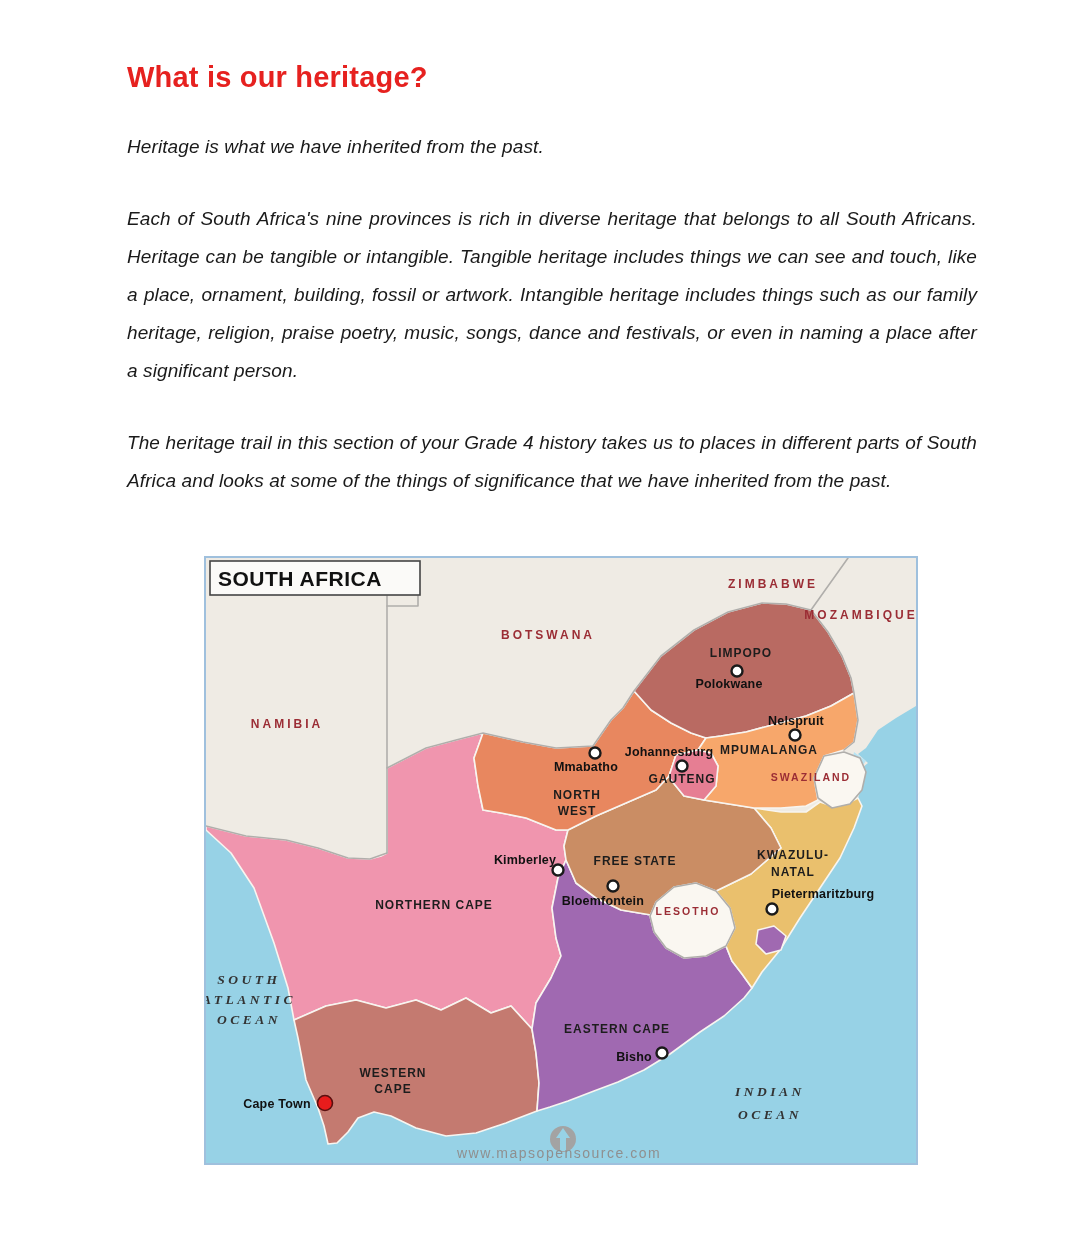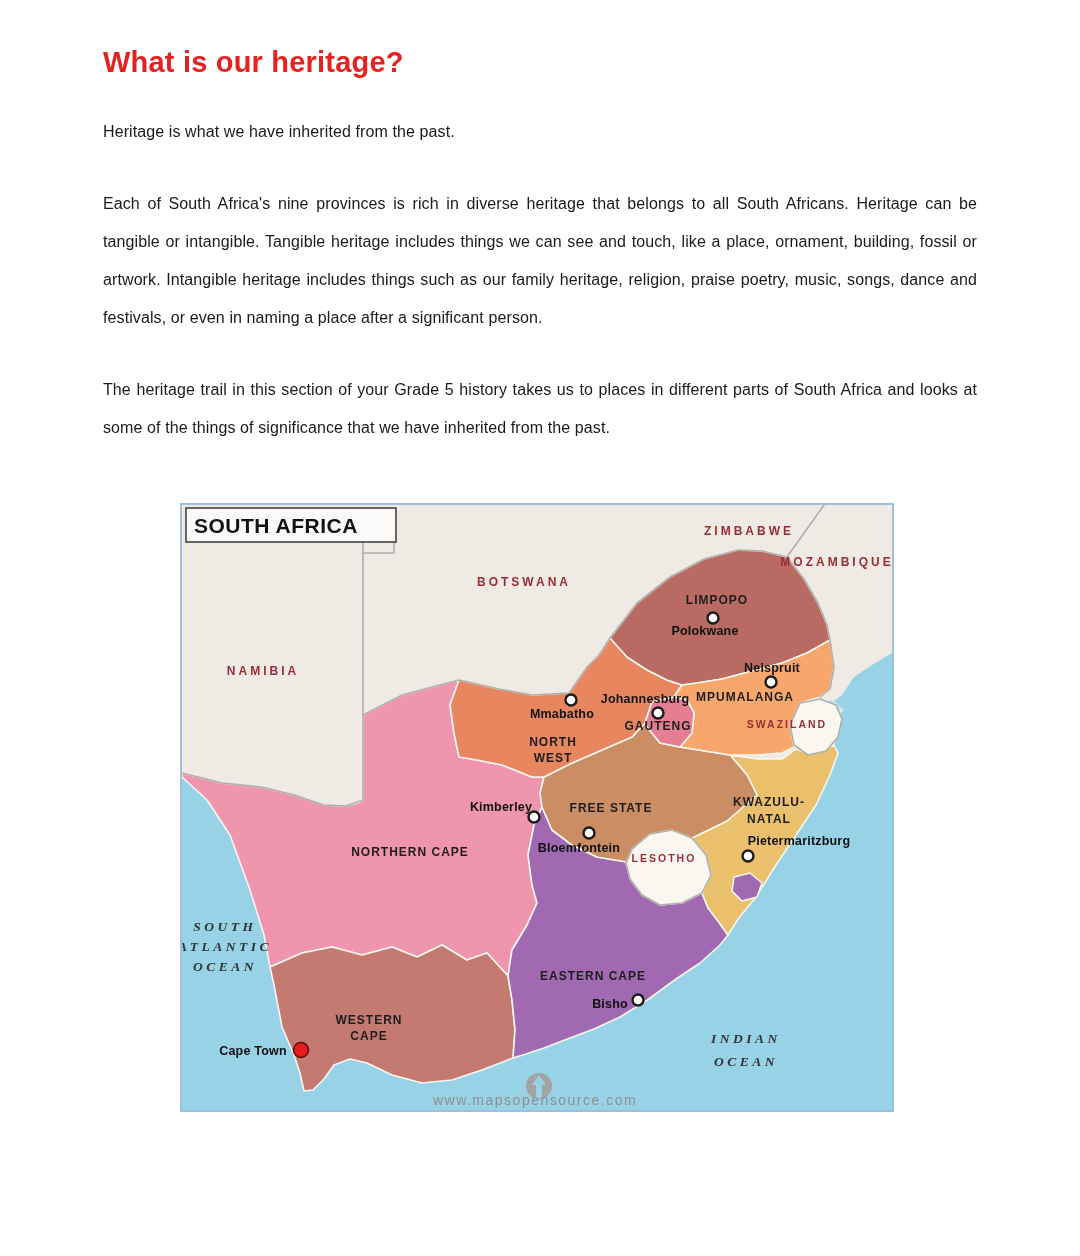--- a/index.html
+++ b/index.html
@@ -1,28 +1,28 @@
 <!DOCTYPE html>
 <html><head>
 <meta charset="utf-8">
 <style>
   html,body{margin:0;padding:0;background:#ffffff;}
   body{
     width:1080px;height:1256px;
     font-family:"Liberation Sans","DejaVu Sans",sans-serif;
     color:#1a1a1a;position:relative;overflow:hidden;
   }
-  .page{padding:45px 103px 0 103px;}
+  .page{padding:60px 103px 0 103px;margin-left:24px;}
   h1.heading{
     font-size:29px;font-weight:bold;margin:0 0 0 0;
     letter-spacing:0.2px;line-height:34px;
   }
   p.body-par{
-    font-size:16px;line-height:38px;margin:34px 0 0 0;
-    text-align:justify;letter-spacing:0.1px;
+    font-size:19px;line-height:38px;margin:34px 0 0 0;
+    text-align:justify;letter-spacing:0.1px;font-style:italic;
   }
   p.body-par.first{text-align:left;}
   .map-wrap{
     width:710px;height:605px;margin:56px 0 0 77px;
     border:2px solid #9fc0dd;box-sizing:content-box;position:relative;
     background:#bef264;
   }
   svg{display:block;}
   .prov-label{font:bold 12px "Liberation Sans",sans-serif;fill:#1d1d1d;letter-spacing:1px;}
   .city-label{font:bold 12.5px "Liberation Sans",sans-serif;fill:#111111;letter-spacing:0.2px;}
@@ -34,21 +34,21 @@
 </style>
 </head>
 <body>
 
 <div class="page">
 
   <h1 class="heading" style="color: rgb(230, 33, 31);">What is our heritage?</h1>
 
   <p class="body-par first">Heritage is what we have inherited from the past.</p>
   <p class="body-par">Each of South Africa's nine provinces is rich in diverse heritage that belongs to all South Africans.  Heritage can be tangible or intangible. Tangible heritage includes things we can see and touch, like a place, ornament, building, fossil or artwork. Intangible heritage includes things such as our family heritage, religion, praise poetry, music, songs, dance and festivals, or even in naming a place after a significant person.</p>
-  <p class="body-par">The heritage trail in this section of your Grade 5 history takes us to places in different parts of South Africa and looks at some of the things of significance that we have inherited from the past.</p>
+  <p class="body-par">The heritage trail in this section of your Grade 4 history takes us to places in different parts of South Africa and looks at some of the things of significance that we have inherited from the past.</p>
 
   <div class="map-wrap">
     <svg width="710" height="605" viewBox="0 0 710 605">
 
       <rect x="0" y="0" width="710" height="605" fill="#97d2e6"></rect>
 
       <path d="M710,148 L690,160 672,172 660,190 652,196 662,205 650,215 656,228 652,240 656,248 648,270 634,300 614,330 594,360 574,392 556,414 546,430 538,440 518,458 494,474 464,496 438,512 412,524 388,533 362,543 344,549 331,553 300,565 270,575 240,578 210,570 185,558 168,554 152,560 142,574 131,585 122,586 118,568 112,550 100,522 92,480 88,462 82,430 68,385 48,330 25,295 0,270 L0,0 L710,0 Z" fill="#efebe4"></path>
 
       <path d="M648,194 L660,203 652,213 658,224 650,232 644,214 Z" fill="#b7e4f4"></path>
 

